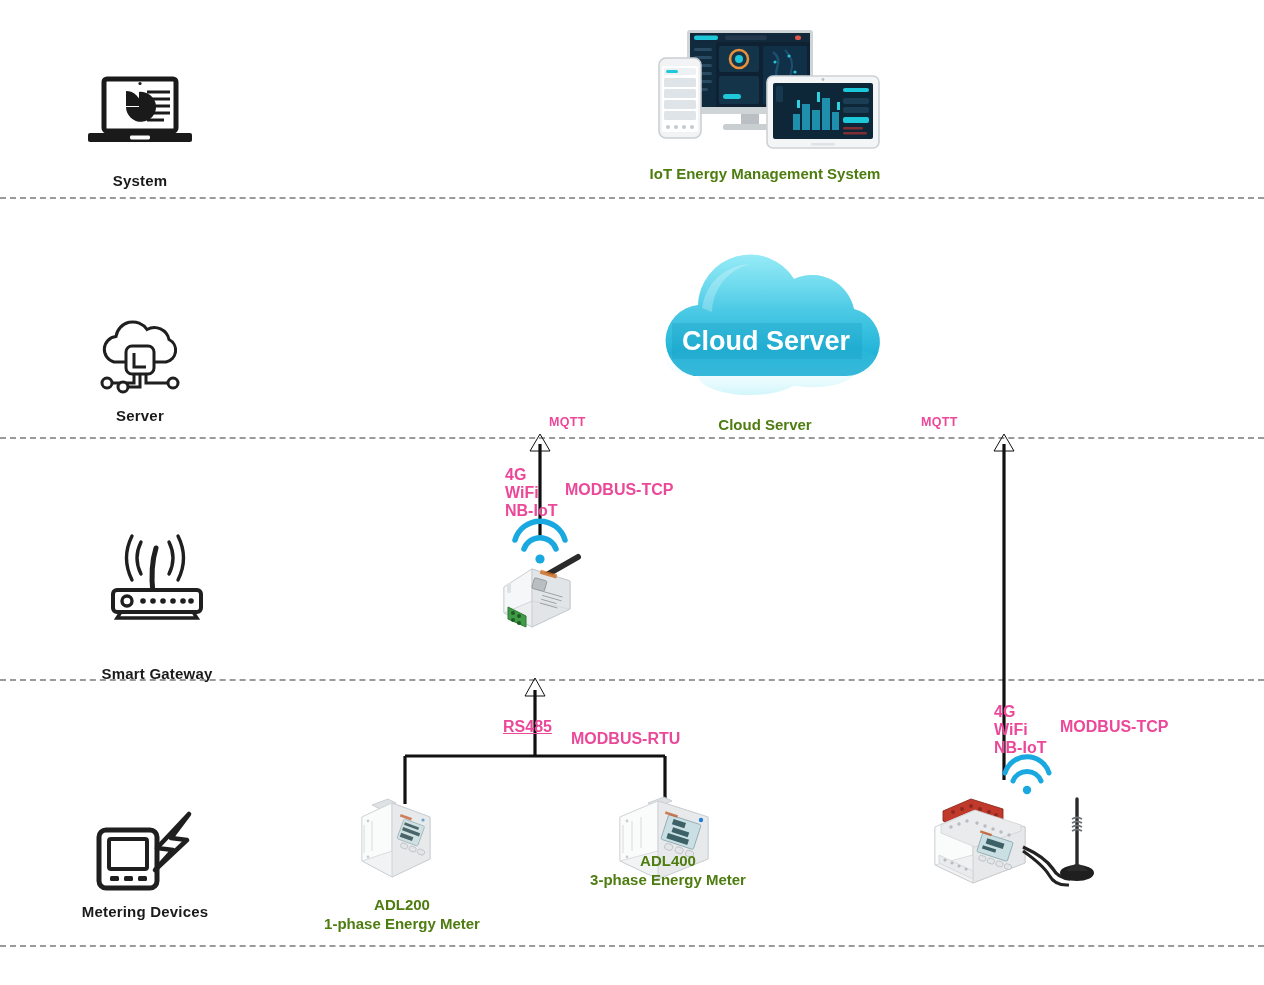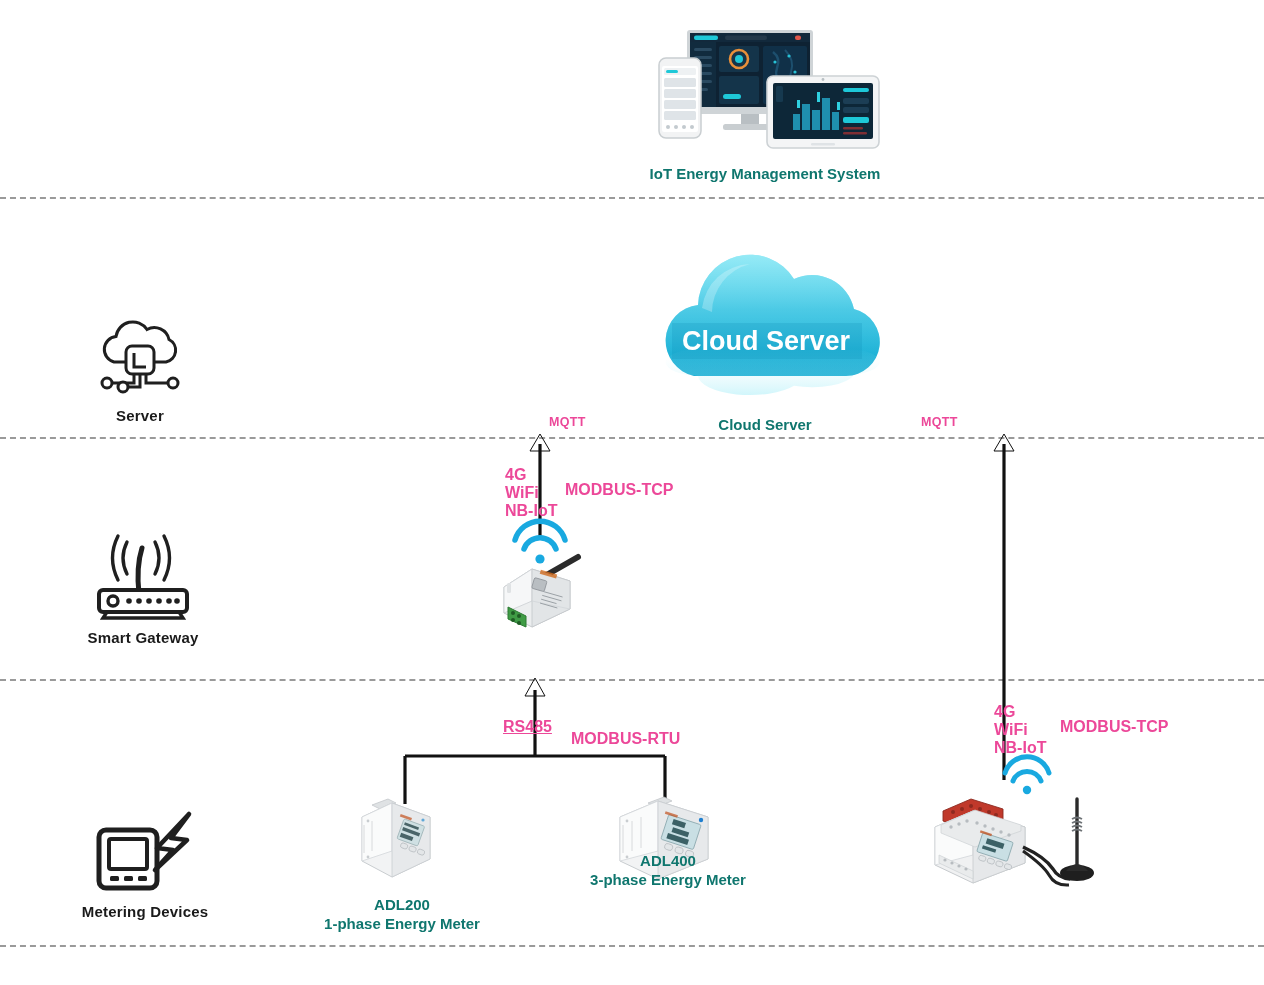--- a/index.html
+++ b/index.html
@@ -22,21 +22,21 @@
     align-items: center; justify-content: flex-end;
   }
   .layer-icon .glyph { display: block; }
   .layer-label {
     font-size: 15px; font-weight: bold; color: #1a1a1a;
     margin-top: 9px; white-space: nowrap; letter-spacing: .2px;
   }
 
   .caption {
     position: absolute; text-align: center;
-    font-size: 15px; font-weight: bold; color: #0f766e;
+    font-size: 15px; font-weight: bold; color: #4d7c0f;
     line-height: 19px; white-space: nowrap;
   }
 
   .blue-label {
     position: absolute; color: #ec4899;
     font-weight: bold; white-space: nowrap; line-height: 17px; padding-left: 30px;
   }
   .blue-label.mqtt { font-size: 12.5px; letter-spacing: .3px; }
   .blue-label.big  { font-size: 16px; }
   .blue-label.stack{ font-size: 16px; line-height: 18px; }
@@ -47,20 +47,40 @@
 </head>
 <body>
 
 <div id="diagram">
 
   <div class="divider" style="top:197px"></div>
   <div class="divider" style="top:437px"></div>
   <div class="divider" style="top:679px"></div>
   <div class="divider" style="top:945px"></div>
 
+  <div class="layer-icon" style="left:45px; top:75px; width:190px;">
+    <span class="glyph">
+      <svg width="116" height="88" viewBox="0 0 116 88">
+        <rect x="22" y="4" width="72" height="52" rx="3" fill="none" stroke="#1a1a1a" stroke-width="5"></rect>
+        <circle cx="58" cy="8.5" r="1.6" fill="#1a1a1a"></circle>
+        <path d="M44 31 L44 16 A15 15 0 0 1 59 31 Z" fill="#1a1a1a"></path>
+        <path d="M44 33 A15 15 0 1 0 57 18 L57 33 Z" fill="#1a1a1a" transform="translate(0,-1)"></path>
+        <g stroke="#1a1a1a" stroke-width="3" stroke-linecap="butt">
+          <line x1="65" y1="17" x2="88" y2="17"></line>
+          <line x1="65" y1="24" x2="88" y2="24"></line>
+          <line x1="65" y1="31" x2="88" y2="31"></line>
+          <line x1="65" y1="38" x2="88" y2="38"></line>
+          <line x1="65" y1="45" x2="82" y2="45"></line>
+        </g>
+        <rect x="6" y="58" width="104" height="9" rx="2" fill="#1a1a1a"></rect>
+        <rect x="48" y="60.5" width="20" height="4" rx="1.4" fill="#ffffff"></rect>
+      </svg>
+    </span>
+    <div class="layer-label">System</div>
+  </div>
 
   <div style="position:absolute; left:645px; top:28px; width:240px; height:125px;">
     <svg width="240" height="125" viewBox="0 0 240 125">
 
       <rect x="42" y="2" width="126" height="84" rx="3" fill="#cfd4d7"></rect>
       <rect x="45" y="5" width="120" height="74" rx="2" fill="#0e2233"></rect>
       <rect x="45" y="5" width="120" height="9" fill="#12293c"></rect>
       <rect x="49" y="7.5" width="24" height="4.5" rx="2" fill="#1ec8d8"></rect>
       <rect x="80" y="7.5" width="42" height="4.5" rx="2" fill="#24394b"></rect>
       <rect x="150" y="7.5" width="6" height="4.5" rx="2" fill="#e0564a"></rect>
@@ -194,21 +214,21 @@
     <path class="wire" d="M20 2 L10 19 L30 19 Z" fill="#111" stroke="none"></path>
   </svg>
 
   <div class="blue-label stack" style="left:475px; top:466px; text-align:left;">
     <div>4G</div>
     <div>WiFi</div>
     <div>NB-IoT</div>
   </div>
   <div class="blue-label big" style="left:535px; top:481px;">MODBUS-TCP</div>
 
-  <div class="layer-icon" style="left:48px; top:528px; width:190px;">
+  <div class="layer-icon" style="left:62px; top:528px; width:190px;gap:36px;">
     <span class="glyph">
       <svg width="112" height="92" viewBox="0 0 112 92">
         <path d="M52 66 q-3 -27 3 -46" fill="none" stroke="#1f1f1f" stroke-width="5" stroke-linecap="round"></path>
         <path d="M40 14 q-8 16 0 32" fill="none" stroke="#1f1f1f" stroke-width="3.4" stroke-linecap="round"></path>
         <path d="M31 8  q-11 22 0 44" fill="none" stroke="#1f1f1f" stroke-width="3.4" stroke-linecap="round"></path>
         <path d="M68 14 q8 16 0 32" fill="none" stroke="#1f1f1f" stroke-width="3.4" stroke-linecap="round"></path>
         <path d="M77 8  q11 22 0 44" fill="none" stroke="#1f1f1f" stroke-width="3.4" stroke-linecap="round"></path>
         <rect x="12" y="62" width="88" height="22" rx="4" fill="#fff" stroke="#1f1f1f" stroke-width="4"></rect>
         <circle cx="26" cy="73" r="5" fill="none" stroke="#1f1f1f" stroke-width="3.4"></circle>
         <g fill="#1f1f1f">

